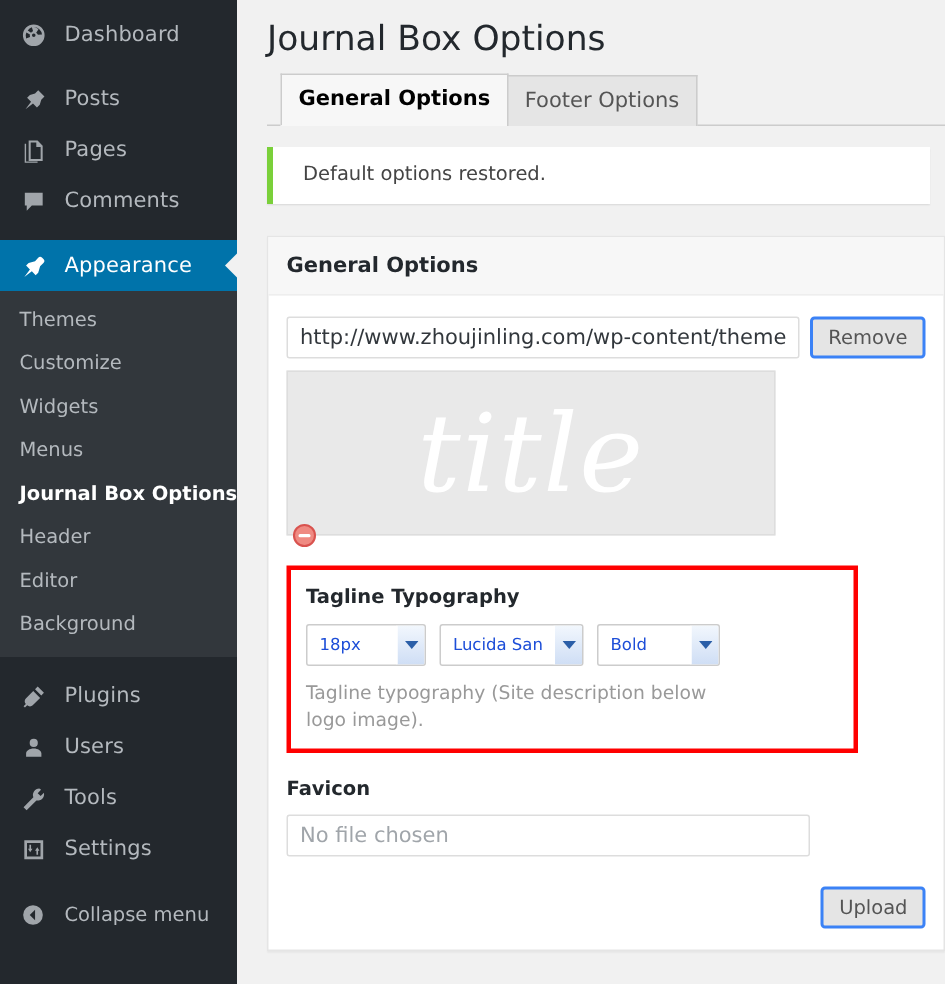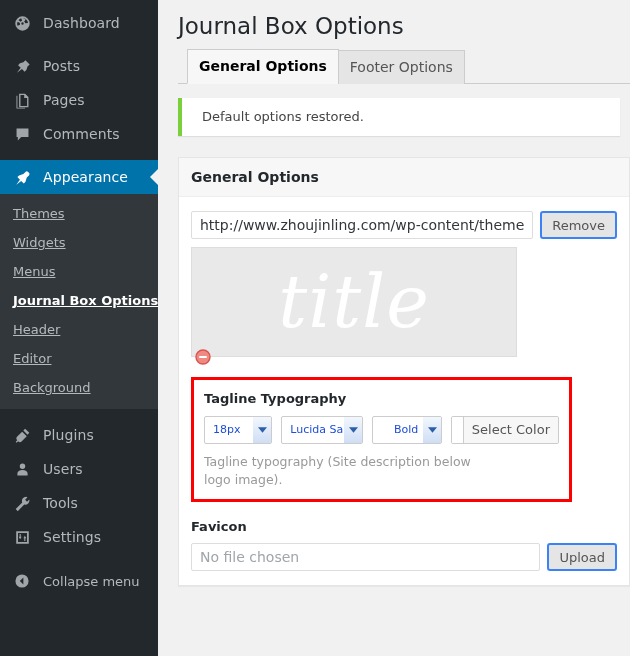--- a/index.html
+++ b/index.html
@@ -68,21 +68,20 @@
     padding: 5px 0 7px 0;
   }
   .submenu-item {
     display: block;
     font-size: 13px;
     color: #b4b9be;
     padding: 6px 0 6px 13px;
     line-height: 17px;
     cursor: pointer;
     white-space: nowrap;
-    text-decoration: underline;
   }
   .submenu-item.current {
     color: #fff;
     font-weight: bold;
   }
 
   .collapse-row {
     display: flex;
     align-items: center;
     height: 34px;
@@ -276,21 +275,21 @@
     height: 26px;
     background: linear-gradient(#f2f7fd, #cfdef5);
     border-left: 1px solid #fff;
     display: flex;
     align-items: center;
     justify-content: center;
     flex: 0 0 19px;
   }
   .wp-select.w-size { width: 80px; }
   .wp-select.w-family { width: 96px; }
-  .wp-select.w-weight { width: 82px; text-align: right; }
+  .wp-select.w-weight { width: 82px; }
 
   .color-picker {
     display: flex;
     align-items: stretch;
     height: 28px;
     border: 1px solid #ccc;
     border-radius: 2px;
     overflow: hidden;
     background: #f7f7f7;
   }
@@ -370,20 +369,21 @@
               <path d="M16.6 3.4a2.2 2.2 0 0 0-3.1 0L11 6l-5 1.5-2 2 3 3-4.4 5.9L8.5 14l3 3 2-2L15 10l2.6-2.5a2.2 2.2 0 0 0 0-3.1z"></path>
             </svg>
         </span>
         <span class="mi-label">Appearance</span>
       </div>
 
     </div>
 
     <div class="submenu">
       <span class="submenu-item">Themes</span>
+      <span class="submenu-item">Customize</span>
       <span class="submenu-item">Widgets</span>
       <span class="submenu-item">Menus</span>
       <span class="submenu-item current">Journal Box Options</span>
       <span class="submenu-item">Header</span>
       <span class="submenu-item">Editor</span>
       <span class="submenu-item">Background</span>
     </div>
 
     <div class="menu-bottom">
 
@@ -500,34 +500,30 @@
 
             <div class="wp-select w-weight">
               <span class="sel-text">Bold</span>
               <span class="sel-arrow">
                 <svg width="9" height="6" viewBox="0 0 10 6">
                     <path d="M0 0h10L5 6z" fill="#2b5fa8"></path>
                   </svg>
               </span>
             </div>
 
-            <div class="color-picker">
-              <span class="color-swatch"></span>
-              <span class="color-btn-label">Select Color</span>
-            </div>
 
           </div>
 
           <p class="desc">Tagline typography (Site description below logo image).</p>
         </div>
 
         <span class="field-label" style="margin-top:17px;">Favicon</span>
 
         <div class="row-inline">
           <input class="text-input" style="width: 352px;" placeholder="No file chosen">
-          <button class="btn" style="margin-left:7px;">Upload</button>
+          <button class="btn" style="margin-left:7px;margin-top:48px;">Upload</button>
         </div>
 
       </div>
     </section>
 
   </main>
 </div>
 
 </body></html>

